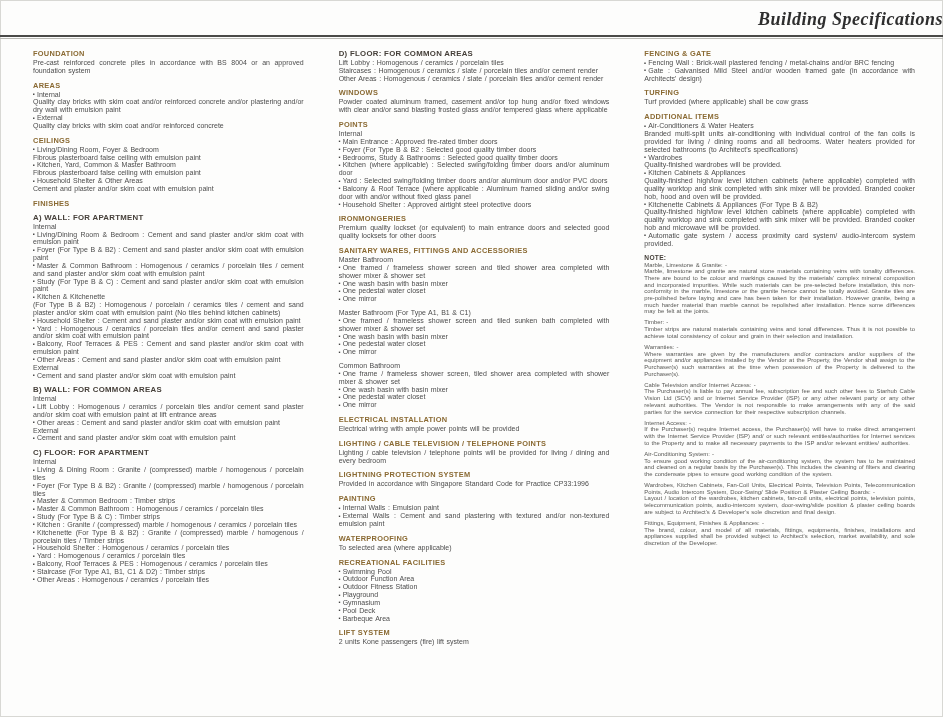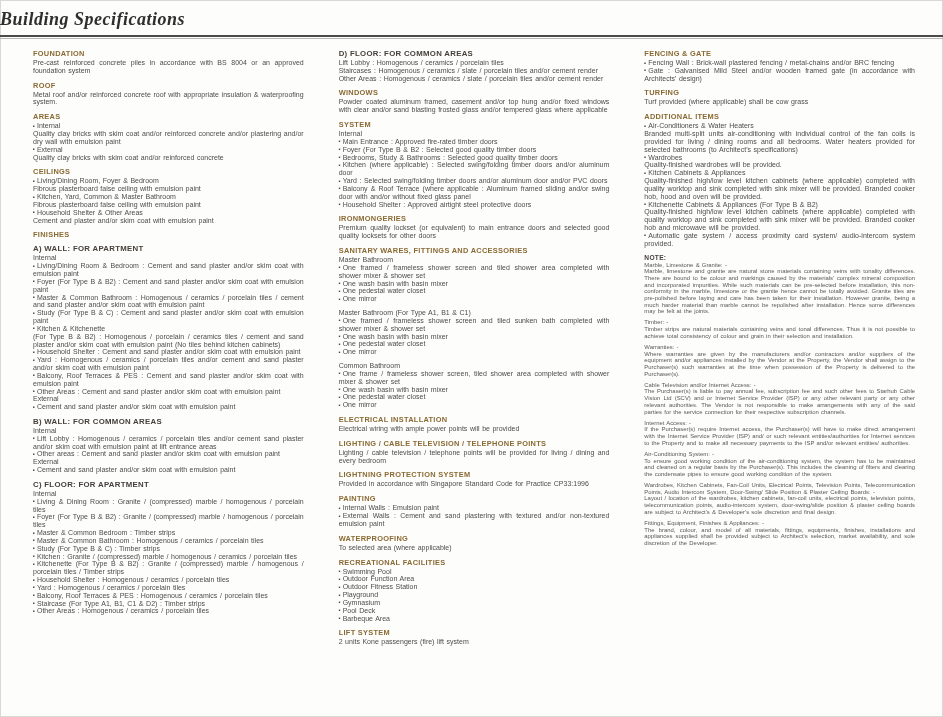--- a/index.html
+++ b/index.html
@@ -6,21 +6,21 @@
   #page {
     position: relative;
     width: 943px; height: 717px;
     background: #fdfdfc;
     overflow: hidden;
     box-shadow: inset 0 0 0 1px #d8d8d4;
     font-family: "Liberation Sans", sans-serif;
     color: #4c4c4c;
   }
   #title {
-    text-align: left;
+    text-align: right;
     font-family: "Liberation Serif", "DejaVu Serif", serif;
     font-style: italic;
     font-weight: bold;
     font-size: 18px;
     letter-spacing: 0.5px;
     color: #2e2e2e;
     padding-top: 9px;
     margin: 0;
   }
   #title-divider {
@@ -72,24 +72,20 @@
 <div id="page">
   <h1 id="title">Building Specifications</h1>
   <hr id="title-divider">
   <div id="columns">
       <div class="column">
         <section class="section">
           <h2 class="heading brown">FOUNDATION</h2>
           <p class="line">Pre-cast reinforced concrete piles in accordance with BS 8004 or an approved foundation system</p>
         </section>
         <section class="section">
-          <h2 class="heading brown">ROOF</h2>
-          <p class="line">Metal roof and/or reinforced concrete roof with appropriate insulation &amp; waterproofing system.</p>
-        </section>
-        <section class="section">
           <h2 class="heading brown">AREAS</h2>
           <p class="line bullet"><span class="marker">▪</span><span class="btext">Internal</span></p>
           <p class="line">Quality clay bricks with skim coat and/or reinforced concrete and/or plastering and/or dry wall with emulsion paint</p>
           <p class="line bullet"><span class="marker">▪</span><span class="btext">External</span></p>
           <p class="line">Quality clay bricks with skim coat and/or reinforced concrete</p>
         </section>
         <section class="section">
           <h2 class="heading brown">CEILINGS</h2>
           <p class="line bullet"><span class="marker">▪</span><span class="btext">Living/Dining Room, Foyer &amp; Bedroom</span></p>
           <p class="line">Fibrous plasterboard false ceiling with emulsion paint</p>
@@ -147,21 +143,21 @@
           <h2 class="heading dark">D) FLOOR: FOR COMMON AREAS</h2>
           <p class="line">Lift Lobby : Homogenous / ceramics / porcelain tiles</p>
           <p class="line">Staircases : Homogenous / ceramics / slate / porcelain tiles and/or cement render</p>
           <p class="line">Other Areas : Homogenous / ceramics / slate / porcelain tiles and/or cement render</p>
         </section>
         <section class="section">
           <h2 class="heading brown">WINDOWS</h2>
           <p class="line">Powder coated aluminum framed, casement and/or top hung and/or fixed windows with clear and/or sand blasting frosted glass and/or tempered glass where applicable</p>
         </section>
         <section class="section">
-          <h2 class="heading brown">SYSTEM</h2>
+          <h2 class="heading brown">POINTS</h2>
           <p class="line">Internal</p>
           <p class="line bullet"><span class="marker">▪</span><span class="btext">Main Entrance : Approved fire-rated timber doors</span></p>
           <p class="line bullet"><span class="marker">▪</span><span class="btext">Foyer (For Type B &amp; B2 : Selected good quality timber doors</span></p>
           <p class="line bullet"><span class="marker">▪</span><span class="btext">Bedrooms, Study &amp; Bathrooms : Selected good quality timber doors</span></p>
           <p class="line bullet"><span class="marker">▪</span><span class="btext">Kitchen (where applicable) : Selected swing/folding timber doors and/or aluminum door</span></p>
           <p class="line bullet"><span class="marker">▪</span><span class="btext">Yard : Selected swing/folding timber doors and/or aluminum door and/or PVC doors</span></p>
           <p class="line bullet"><span class="marker">▪</span><span class="btext">Balcony &amp; Roof Terrace (where applicable : Aluminum framed sliding and/or swing door with and/or without fixed glass panel</span></p>
           <p class="line bullet"><span class="marker">▪</span><span class="btext">Household Shelter : Approved airtight steel protective doors</span></p>
         </section>
         <section class="section">

